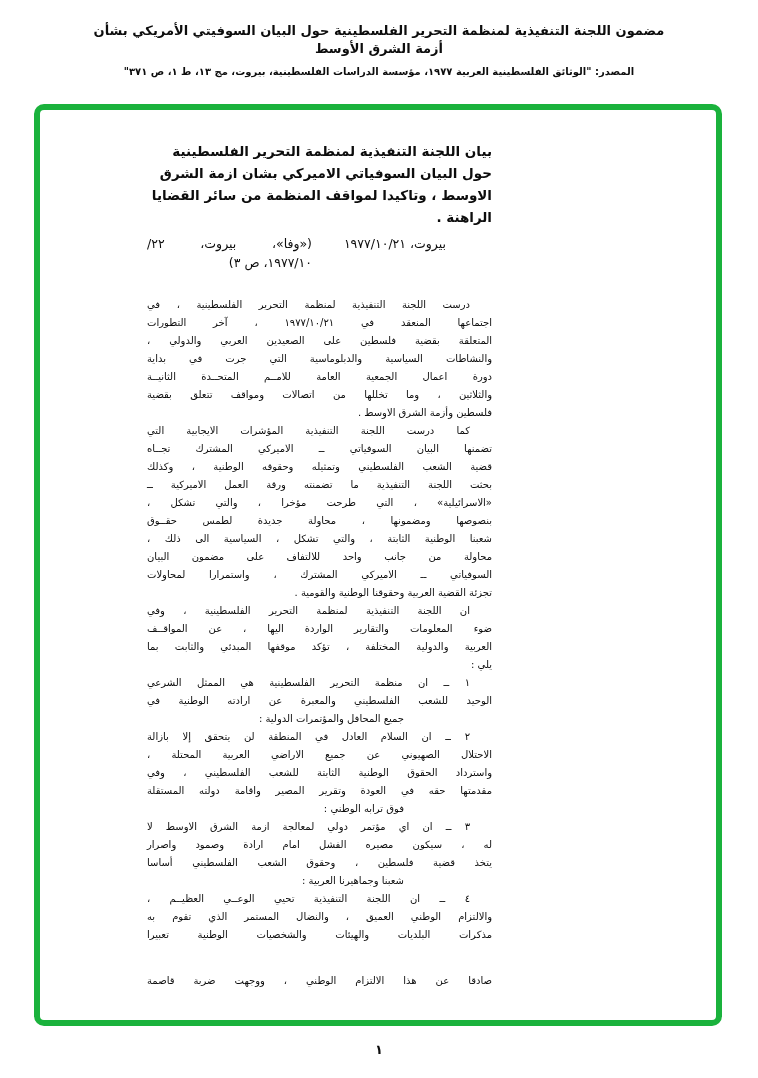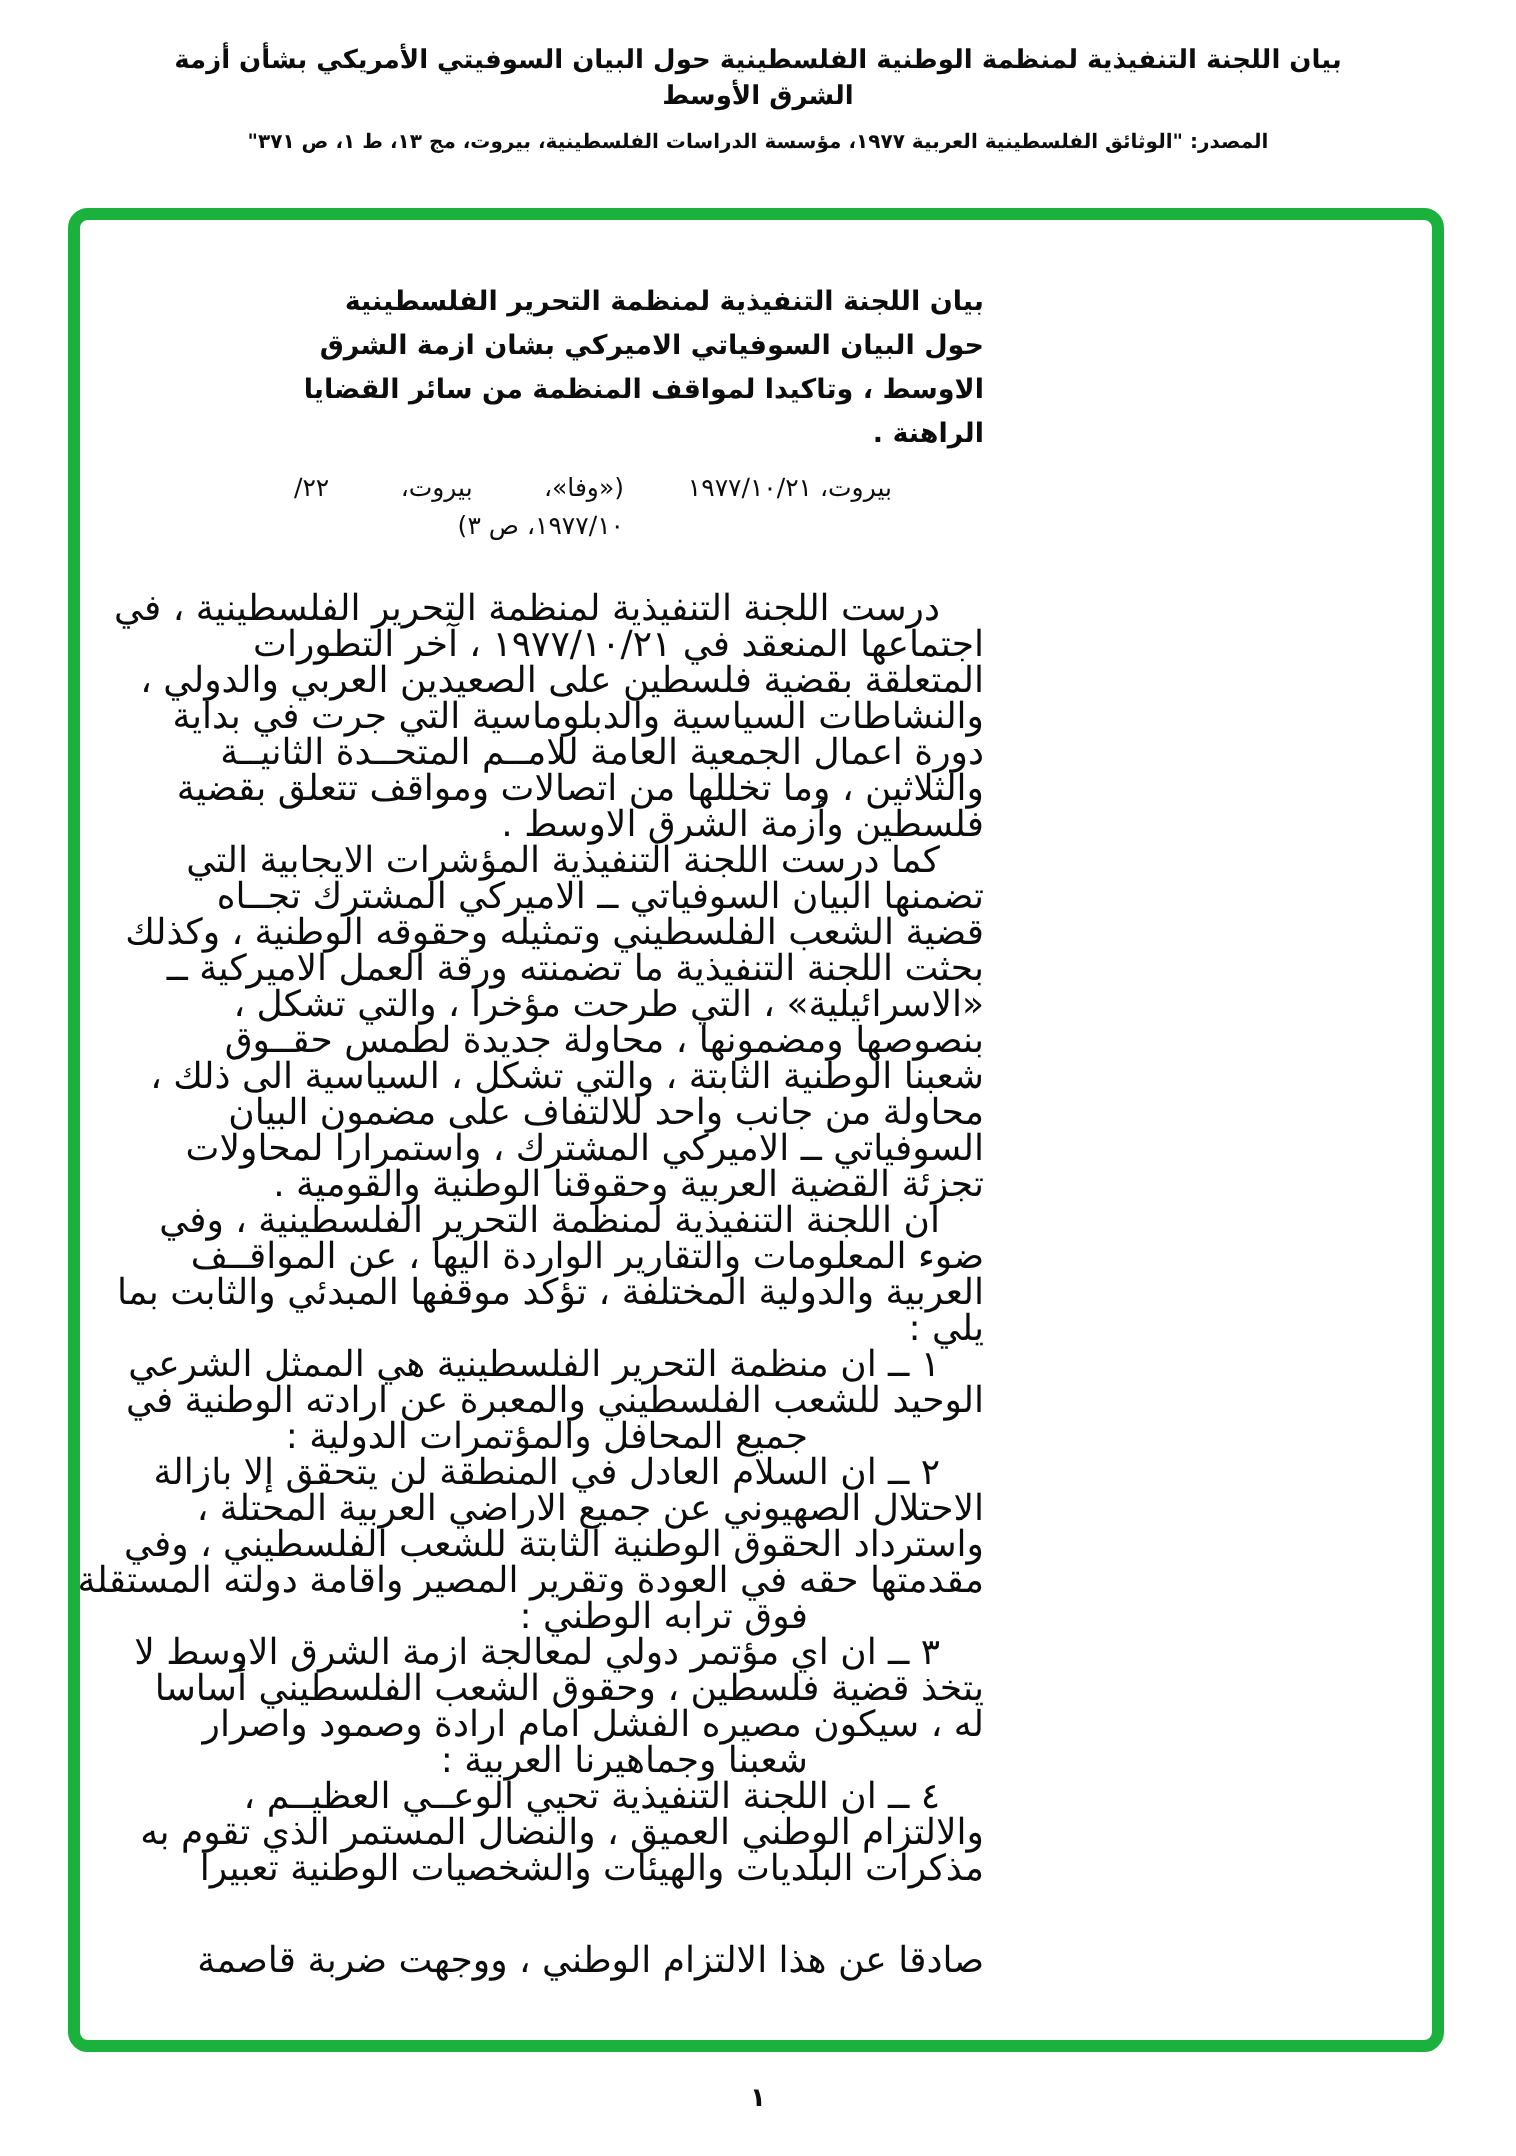--- a/index.html
+++ b/index.html
@@ -13,34 +13,34 @@
   .frame{
     position:absolute;left:34px;top:104px;width:688px;height:922px;
     border:6px solid #1ab23c;border-radius:10px;box-sizing:border-box;background:#fff;
   }
   .column{position:absolute;left:147px;top:140px;width:345px;direction:rtl;}
   .doc-title{width:280px;font-weight:bold;font-size:13.5px;line-height:22px;margin-bottom:6px;}
   .dateline{display:flex;justify-content:space-between;align-items:flex-start;
     font-size:12.5px;line-height:19px;margin-bottom:24px;}
   .dateline-right{margin-right:46px;white-space:nowrap;}
   .dateline-left{width:165px;}
-  .body-paras{font-size:18px;line-height:18px;}
+  .body-paras{font-size:10px;line-height:18px;}
   .para{margin:0;}
   .tline{text-align:justify;text-align-last:justify;white-space:nowrap;}
   .tline.first{padding-right:22px;}
   .tline.last-right{text-align-last:right;}
   .tline.last-indent{text-align-last:right;padding-right:88px;}
   .tline.last-justify{text-align-last:justify;margin-top:28px;}
   .page-number{position:absolute;top:1042px;left:0;right:0;text-align:center;font-size:13px;font-weight:bold;direction:rtl;}
 </style>
 </head>
 <body>
 
 <div class="page-header">
-  <div class="header-title">بيان اللجنة التنفيذية لمنظمة الوطنية الفلسطينية حول البيان السوفيتي الأمريكي بشأن أزمة الشرق الأوسط</div>
+  <div class="header-title">مضمون اللجنة التنفيذية لمنظمة التحرير الفلسطينية حول البيان السوفيتي الأمريكي بشأن أزمة الشرق الأوسط</div>
   <div class="header-source">المصدر:  "الوثائق الفلسطينية العربية ١٩٧٧، مؤسسة الدراسات الفلسطينية، بيروت، مج ١٣، ط ١، ص ٣٧١"</div>
 </div>
 
 <div class="frame" style="border-color: rgb(26, 178, 60);"></div>
 
 <div class="column">
   <div class="doc-title">
       <div class="para">
         <div class="tline">بيان اللجنة التنفيذية لمنظمة التحرير الفلسطينية</div>
         <div class="tline">حول البيان السوفياتي الاميركي بشان ازمة الشرق</div>
@@ -92,22 +92,22 @@
       </div>
       <div class="para">
         <div class="tline first">٢ ــ ان السلام العادل في المنطقة لن يتحقق إلا بازالة</div>
         <div class="tline">الاحتلال الصهيوني عن جميع الاراضي العربية المحتلة ،</div>
         <div class="tline">واسترداد الحقوق الوطنية الثابتة للشعب الفلسطيني ، وفي</div>
         <div class="tline">مقدمتها حقه في العودة وتقرير المصير واقامة دولته المستقلة</div>
         <div class="tline last-indent">فوق ترابه الوطني :</div>
       </div>
       <div class="para">
         <div class="tline first">٣ ــ ان اي مؤتمر دولي لمعالجة ازمة الشرق الاوسط لا</div>
+        <div class="tline">له ، سيكون مصيره الفشل امام ارادة وصمود واصرار</div>
         <div class="tline">يتخذ قضية فلسطين ، وحقوق الشعب الفلسطيني أساسا</div>
-        <div class="tline">له ، سيكون مصيره الفشل امام ارادة وصمود واصرار</div>
         <div class="tline last-indent">شعبنا وجماهيرنا العربية :</div>
       </div>
       <div class="para">
         <div class="tline first">٤ ــ ان اللجنة التنفيذية تحيي الوعــي العظيــم ،</div>
         <div class="tline">والالتزام الوطني العميق ، والنضال المستمر الذي تقوم به</div>
         <div class="tline">مذكرات البلديات والهيئات والشخصيات الوطنية تعبيرا</div>
         <div class="tline last-justify">صادقا عن هذا الالتزام الوطني ، ووجهت ضربة قاصمة</div>
       </div>
     </div>
 </div>

